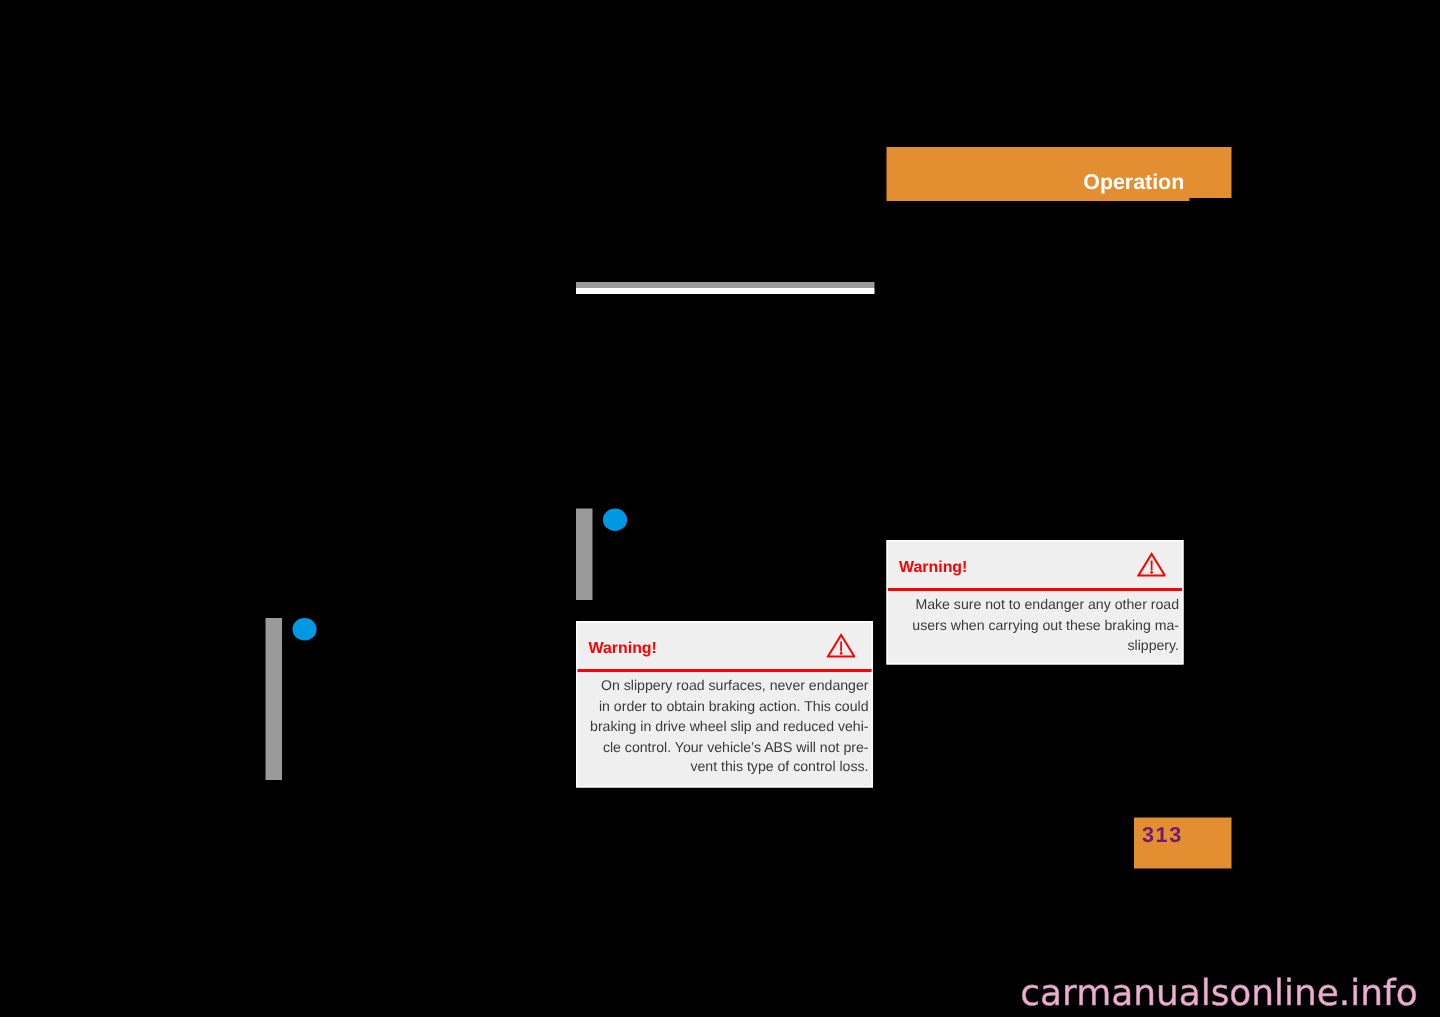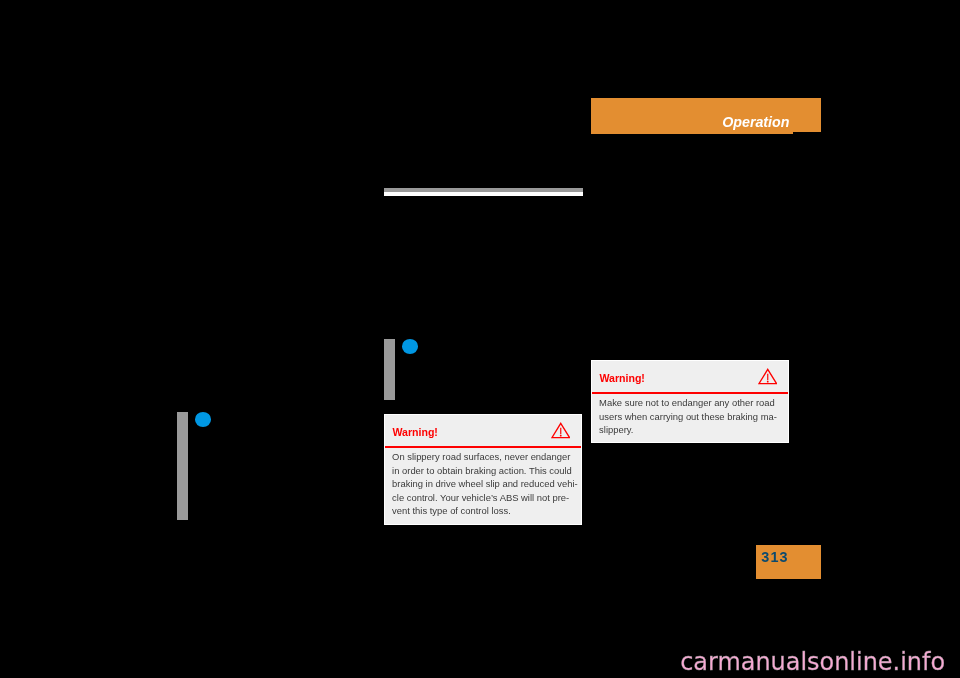--- a/index.html
+++ b/index.html
@@ -23,21 +23,20 @@
   }
 
   
   .section-header {
     position: absolute;
     left: 591px;
     top: 98px;
     width: 230px;
     height: 34px;
     background: #E38E31;
-    font-style: italic;
   }
   .section-header .tail {
     position: absolute;
     left: 0;
     top: 34px;
     width: 202px;
     height: 2px;
     background: #E38E31;
   }
   .section-header .label {
@@ -133,36 +132,37 @@
     left: 7.1px;
     top: 35.3px;
     right: 2px;
     color: #3a3a3a;
     font-size: 9.42px;
   }
   .warn-body .tl {
     height: 13.55px;
     line-height: 13.55px;
     white-space: nowrap;
+    text-align: right;
   }
 
   
   .page-chip {
     position: absolute;
     left: 756px;
     top: 545px;
     width: 65px;
     height: 34.2px;
     background: #E38E31;
   }
   .page-chip .num {
     position: absolute;
     left: 5.3px;
     top: 4.6px;
-    color: #0c4a6e;
+    color: #701a75;
     font-size: 14.4px;
     font-weight: bold;
     letter-spacing: 1.1px;
     line-height: 14px;
   }
 
   
   .watermark {
     position: absolute;
     left: 680.2px;

